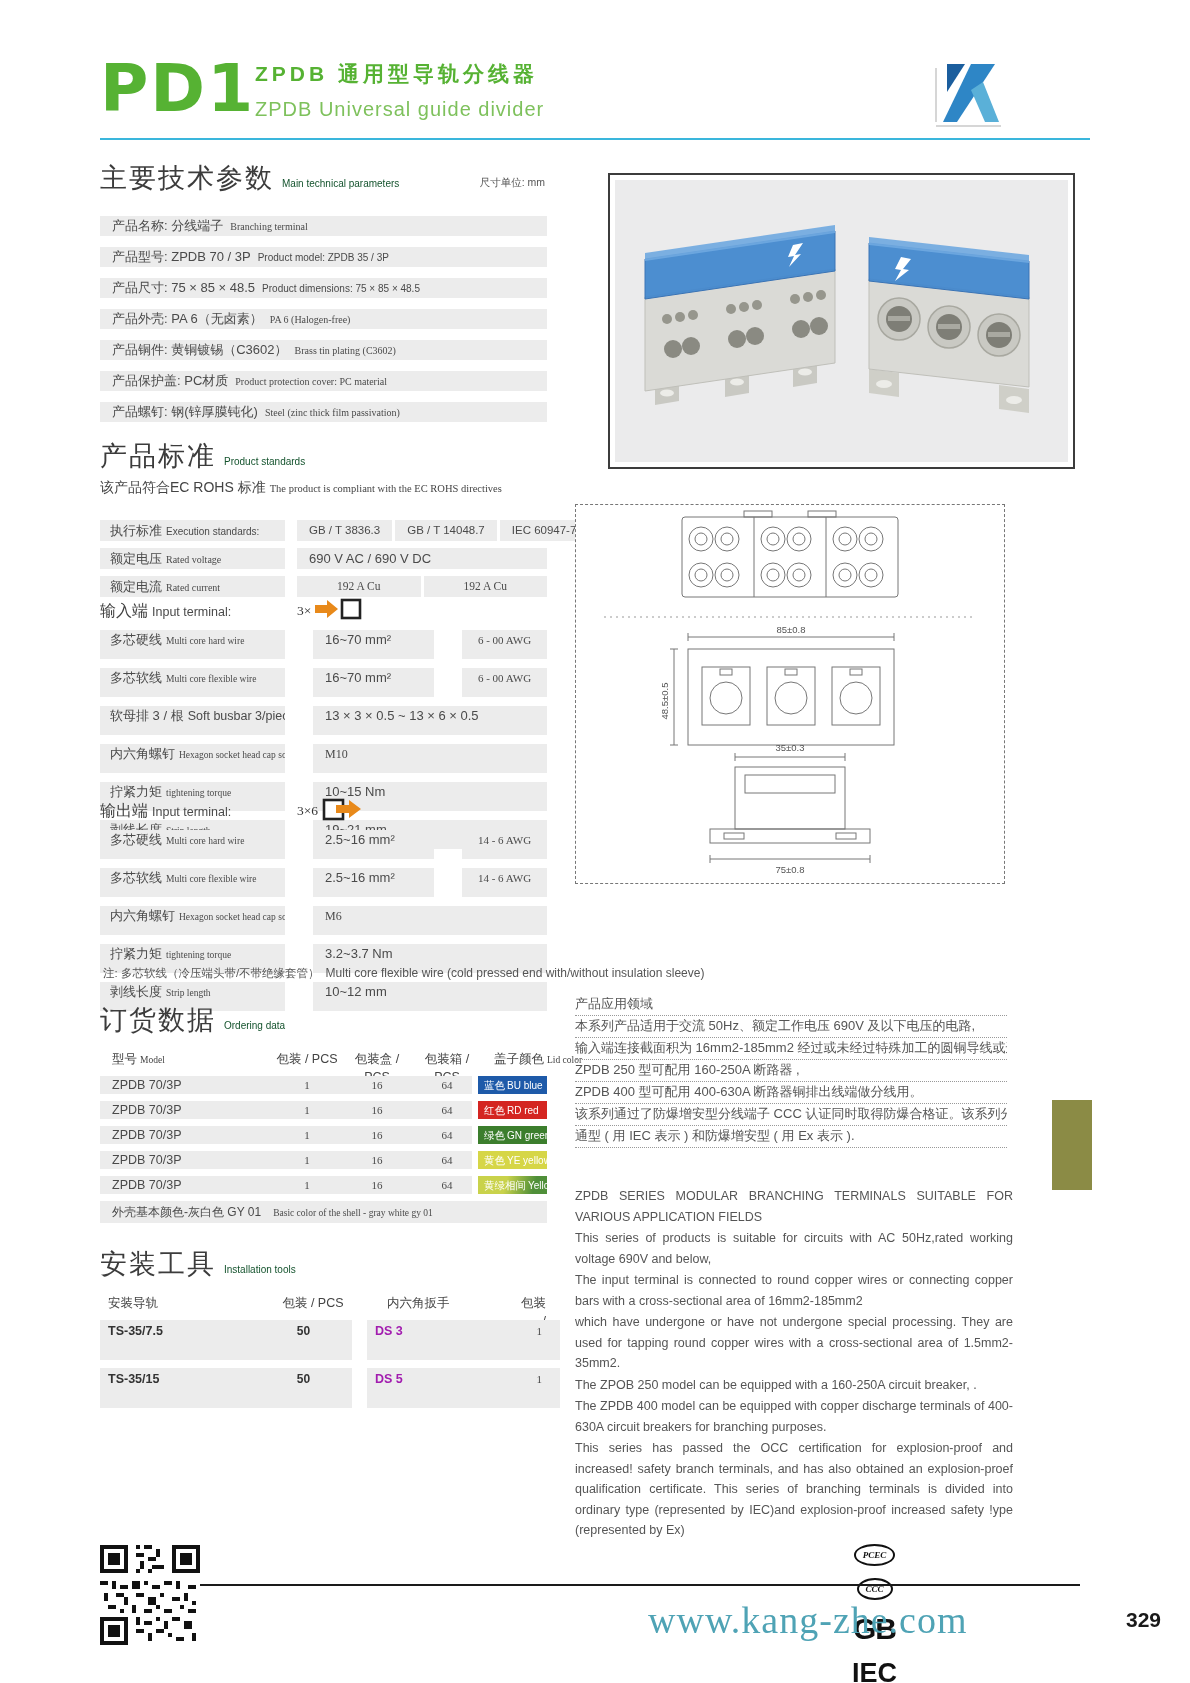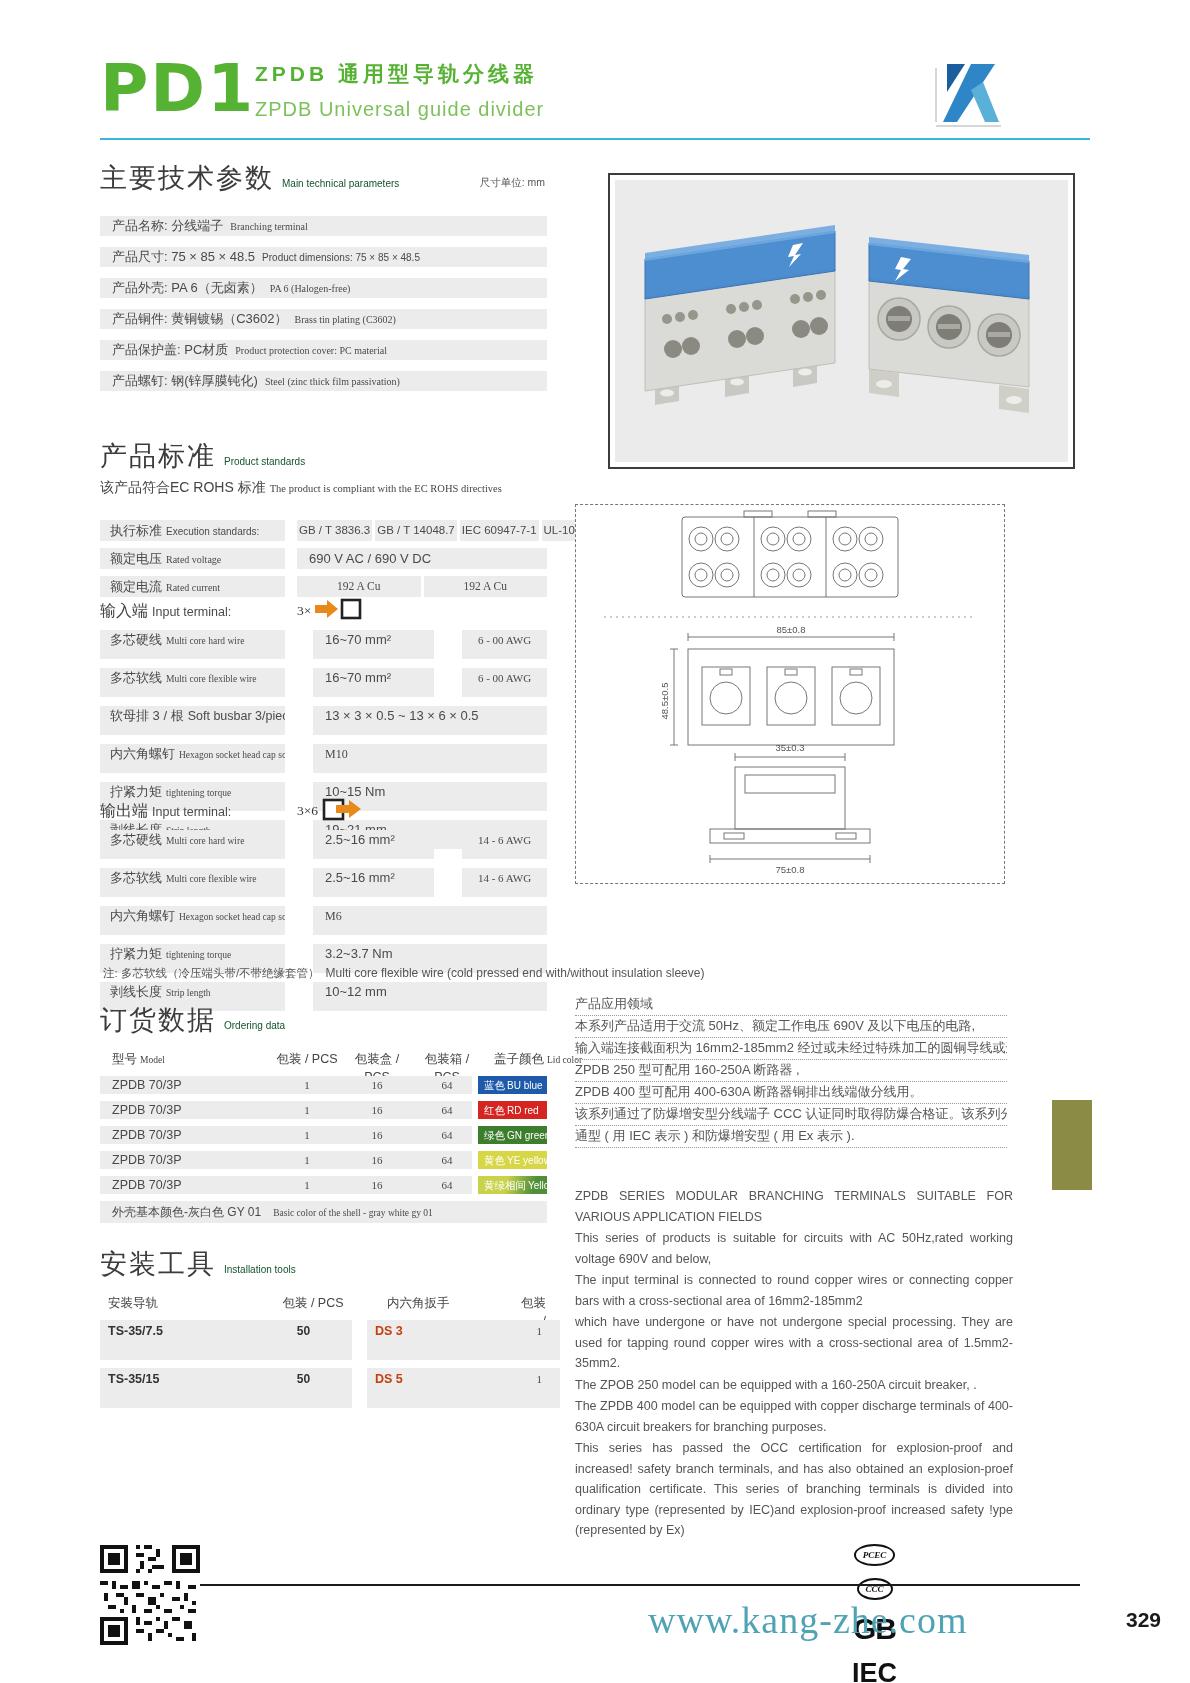--- a/index.html
+++ b/index.html
@@ -32,21 +32,21 @@
        font-size:13px;color:#4a4a4a;white-space:nowrap;overflow:hidden;}
   .bar .en{font-size:10px;margin-left:7px;}
   .en-serif{font-family:"Liberation Serif",serif;}
 
   #standards{position:absolute;left:100px;top:438px;width:447px;}
   #std-rows{margin-top:23px;}
   .trow{display:flex;gap:12px;margin-bottom:7px;height:21px;line-height:21px;font-size:13px;}
   .tlabel{width:165px;background:#ececec;padding:0 10px;white-space:nowrap;overflow:hidden;flex:none;}
   .tlabel .en{font-size:10px;margin-left:4px;}
   .tcells{flex:1;display:flex;gap:3px;}
-  .tcell{background:#ececec;flex:1;text-align:center;font-size:11.5px;white-space:nowrap;padding:0 2px;}
+  .tcell{background:#ececec;flex:1;text-align:center;font-size:11.5px;white-space:nowrap;padding:0 12px;}
   .tcell.left{text-align:left;padding-left:12px;font-size:13px;}
   .tcell.cur{font-family:"Liberation Serif",serif;font-size:11.5px;}
 
   .io-head{display:flex;align-items:center;height:26px;margin-bottom:6px;}
   .io-label{width:197px;flex:none;}
   .io-zh{font-size:16px;color:#3f3f3f;}
   .io-en{font-size:12.5px;margin-left:4px;}
   .io-mult{font-size:13.5px;color:#333;margin-right:4px;}
   #input{position:absolute;left:100px;top:598px;width:447px;}
   #output{position:absolute;left:100px;top:798px;width:447px;}
@@ -83,21 +83,21 @@
   #tools{position:absolute;left:100px;top:1246px;width:460px;}
   .tools-head{display:flex;font-size:12.5px;height:18px;line-height:18px;margin:12px 0 8px;color:#444;}
   .th-rail{width:155px;padding-left:8px;flex:none;}
   .th-pack{width:100px;text-align:center;flex:none;}
   .th-wrench{width:130px;padding-left:24px;flex:none;}
   .th-pack2{flex:1;text-align:right;padding-right:14px;}
   .tools-row{display:flex;gap:15px;margin-bottom:8px;height:40px;line-height:22px;justify-content:space-between;}
   .tg1{display:flex;background:#ececec;width:252px;flex:none;}
   .tg2{display:flex;background:#ececec;flex:1;}
   .t-name{width:147px;padding-left:8px;font-weight:bold;font-size:12.5px;color:#333;flex:none;}
-  .t-name2{width:110px;padding-left:8px;font-weight:bold;font-size:12.5px;color:#c2410c;flex:none;}
+  .t-name2{width:110px;padding-left:8px;font-weight:bold;font-size:12.5px;color:#a21caf;flex:none;}
   .t-n{flex:1;text-align:center;font-size:12px;font-weight:bold;color:#333;}
   .t-n2{flex:1;text-align:right;padding-right:18px;font-size:11px;font-family:"Liberation Serif",serif;}
 
   
   #photo-box{position:absolute;left:608px;top:173px;width:467px;height:296px;
              border:2px solid #3c3c3c;background:#fff;box-sizing:border-box;padding:5px;}
   #photo-inner{width:100%;height:100%;background:#ebebec;display:flex;align-items:center;justify-content:center;}
   #draw-box{position:absolute;left:575px;top:504px;width:430px;height:380px;
             border:1px dashed #777;box-sizing:border-box;background:#fff;}
   .dim{font-size:9.5px;fill:#555;font-family:"Liberation Sans",sans-serif;}
@@ -146,20 +146,21 @@
     </svg>
   </div>
 
   <div id="tech">
     <div class="sec-title">
       <span>主要技术参数</span><span class="t-en">Main technical parameters</span>
     </div>
     <div id="unit-note">尺寸单位: mm</div>
     <div id="tech-rows">
       <div class="bar"><span>产品名称: 分线端子</span><span class="en en-serif">Branching terminal</span></div>
+      <div class="bar"><span>产品型号: ZPDB 70 / 3P</span><span class="en">Product model: ZPDB 35 / 3P</span></div>
       <div class="bar"><span>产品尺寸: 75 × 85 × 48.5</span><span class="en">Product dimensions: 75 × 85 × 48.5</span></div>
       <div class="bar"><span>产品外壳: PA 6（无卤素）</span><span class="en en-serif">PA 6 (Halogen-free)</span></div>
       <div class="bar"><span>产品铜件: 黄铜镀锡（C3602）</span><span class="en en-serif">Brass tin plating (C3602)</span></div>
       <div class="bar"><span>产品保护盖: PC材质</span><span class="en en-serif">Product protection cover: PC material</span></div>
       <div class="bar"><span>产品螺钉: 钢(锌厚膜钝化)</span><span class="en en-serif">Steel (zinc thick film passivation)</span></div>
     </div>
   </div>
 
   <div id="standards">
     <div class="sec-title">

